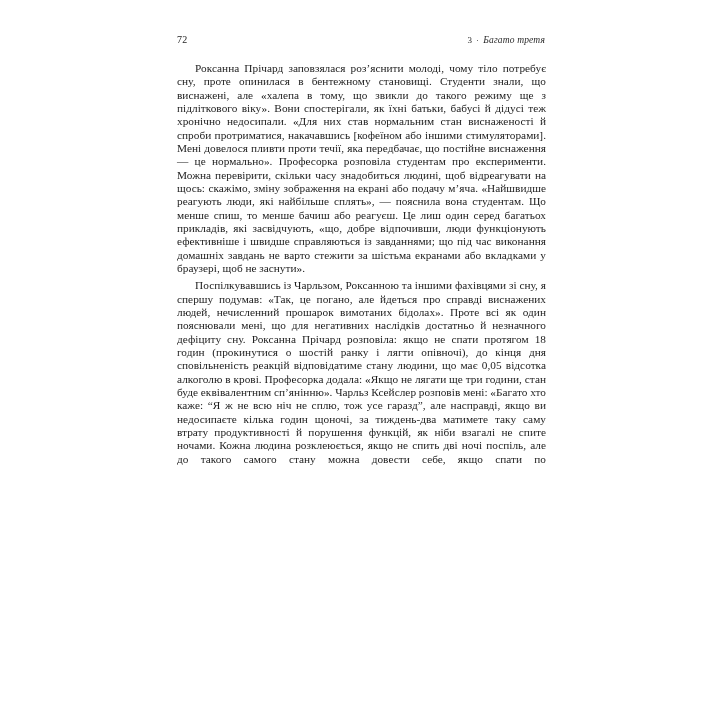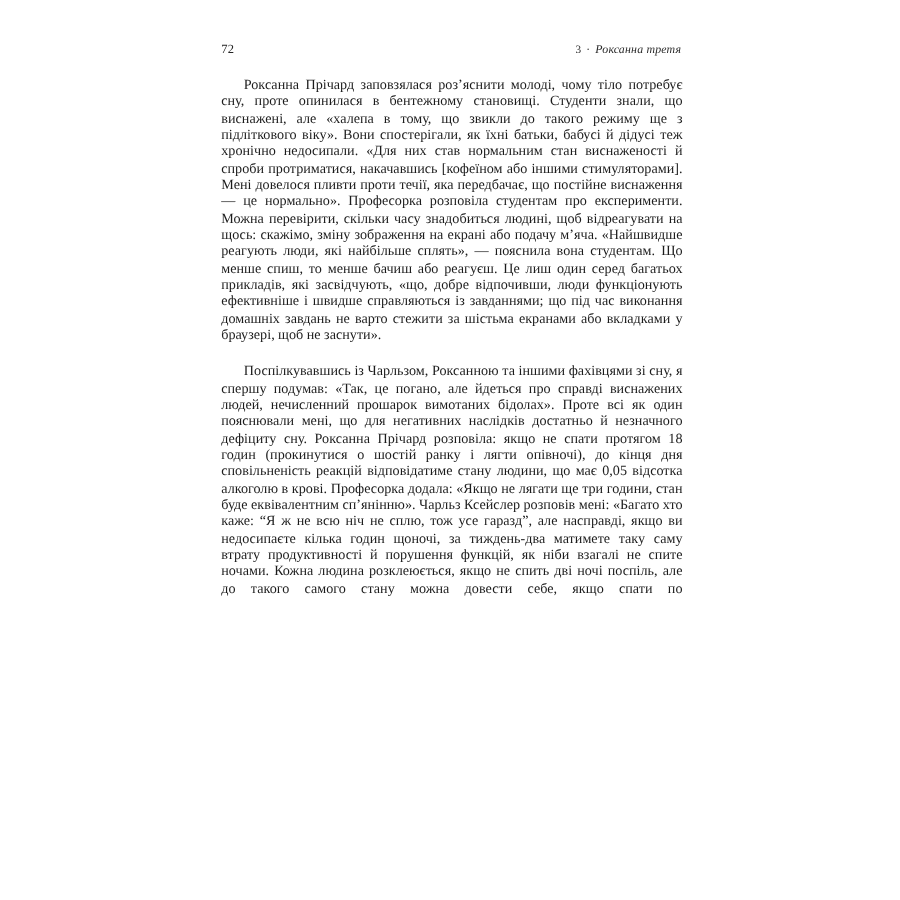--- a/index.html
+++ b/index.html
@@ -84,21 +84,21 @@
     text-justify: inter-word;
     font-size: 11.3px;
     line-height: 13.33px;
     color: #1c1c1c;
     hyphens: manual;
     word-spacing: -0.1px;
     letter-spacing: 0.02px;
     font-family: Liberation Serif, serif;
   }
   .para + .para {
-    margin-top: 16px;
+    margin-top: 4px;
   }
   .para:last-child {
     text-align: justify;
   }
   
   .para.continues::after {
     content: "";
     display: inline-block;
     width: 100%;
   }
@@ -106,21 +106,21 @@
 </head>
 <body>
 
 <div class="page">
 
   <div class="running-head">
     <span class="folio">72</span>
     <span class="chapter-line">
       <span class="chapter-num">3</span>
       <span class="chapter-sep">·</span>
-      <span class="chapter-title">Роксанна третя</span>
+      <span class="chapter-title">Багато третя</span>
     </span>
   </div>
 
   <div class="textblock">
     <p class="para">Роксанна Прічард заповзялася розʼяснити молоді, чому тіло потребує сну, проте опинилася в бентежному становищі. Студенти знали, що виснажені, але «халепа в тому, що звикли до такого режиму ще з підліткового віку». Вони спостерігали, як їхні батьки, бабусі й дідусі теж хронічно недосипали. «Для них став нормальним стан виснаженості й спроби протриматися, накачавшись [кофеїном або іншими стимуляторами]. Мені довелося пливти проти течії, яка передбачає, що постійне виснаження — це нормально». Професорка розповіла студентам про експерименти. Можна перевірити, скільки часу знадобиться людині, щоб відреагувати на щось: скажімо, зміну зображення на екрані або подачу мʼяча. «Найшвидше реагують люди, які найбільше сплять», — пояснила вона студентам. Що менше спиш, то менше бачиш або реагуєш. Це лиш один серед багатьох прикладів, які засвідчують, «що, добре відпочивши, люди функціонують ефективніше і швидше справляються із завданнями; що під час виконання домашніх завдань не варто стежити за шістьма екранами або вкладками у браузері, щоб не заснути».</p>
     <p class="para continues">Поспілкувавшись із Чарльзом, Роксанною та іншими фахівцями зі сну, я спершу подумав: «Так, це погано, але йдеться про справді виснажених людей, нечисленний прошарок вимотаних бідолах». Проте всі як один пояснювали мені, що для негативних наслідків достатньо й незначного дефіциту сну. Роксанна Прічард розповіла: якщо не спати протягом 18 годин (прокинутися о шостій ранку і лягти опівночі), до кінця дня сповільненість реакцій відповідатиме стану людини, що має 0,05 відсотка алкоголю в крові. Професорка додала: «Якщо не лягати ще три години, стан буде еквівалентним спʼянінню». Чарльз Ксейслер розповів мені: «Багато хто каже: “Я ж не всю ніч не сплю, тож усе гаразд”, але насправді, якщо ви недосипаєте кілька годин щоночі, за тиждень-два матимете таку саму втрату продуктивності й порушення функцій, як ніби взагалі не спите ночами. Кожна людина розклеюється, якщо не спить дві ночі поспіль, але до такого самого стану можна довести себе, якщо спати по</p>
   </div>
 
 </div>
 

